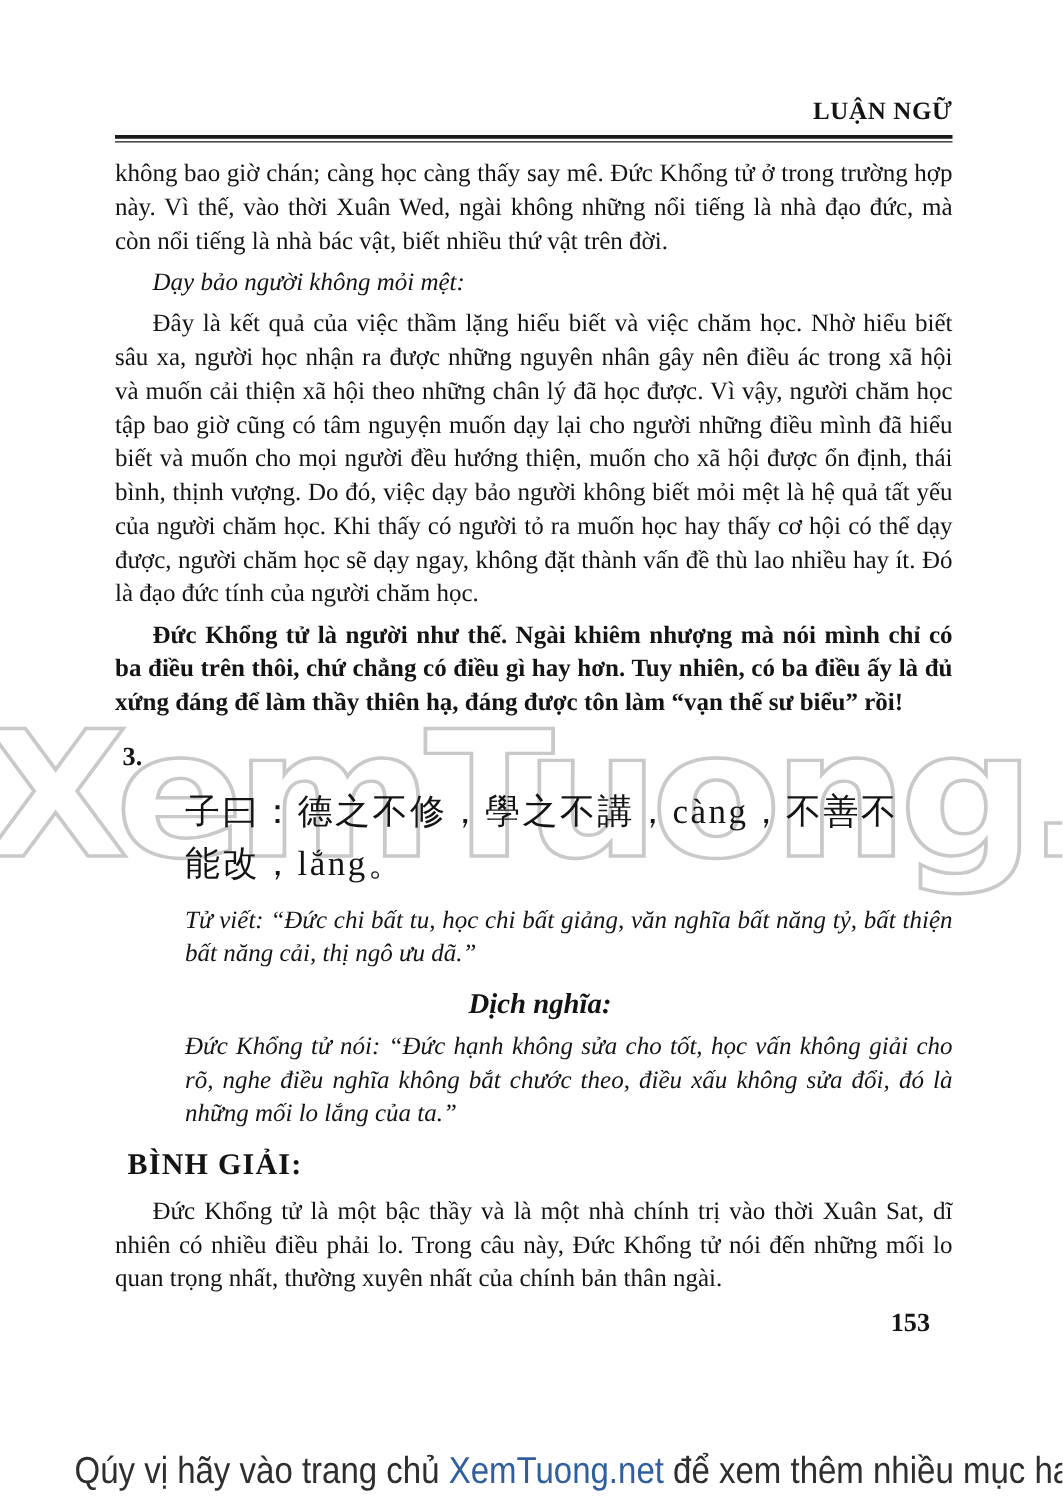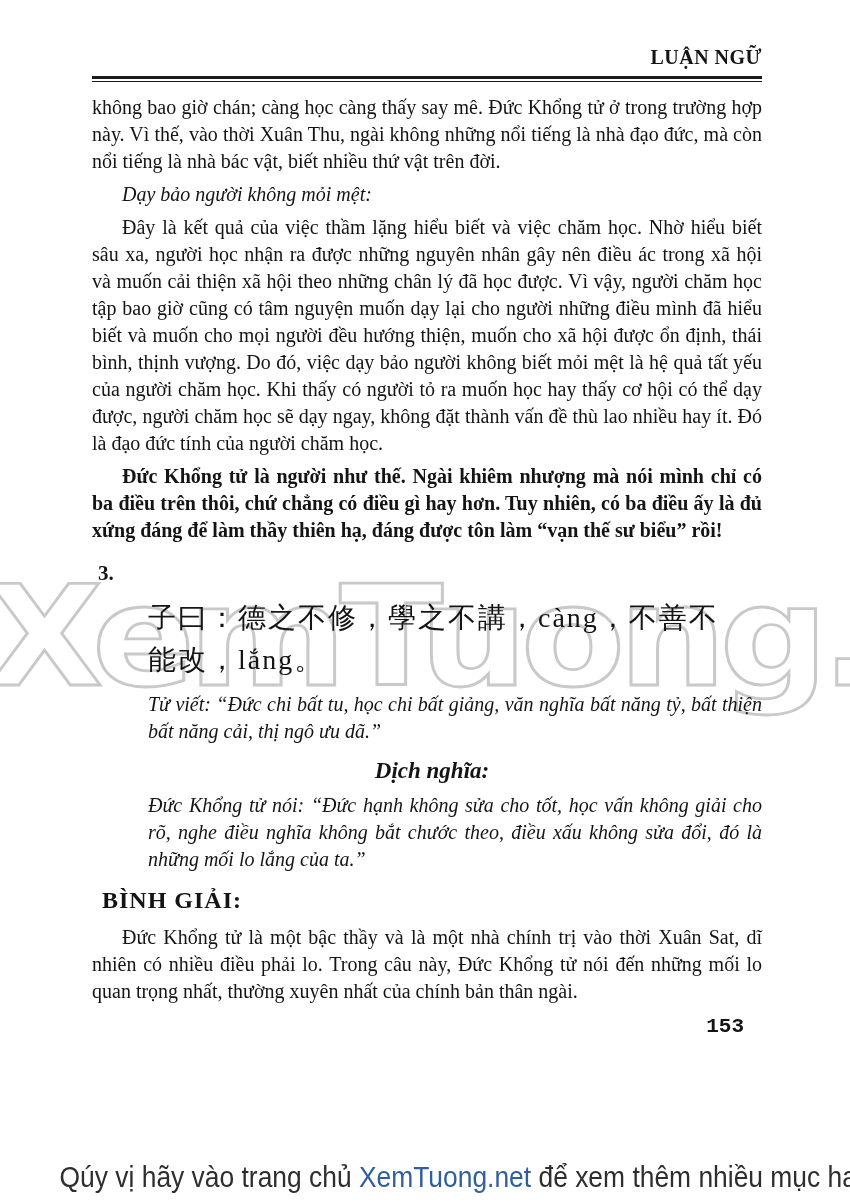--- a/index.html
+++ b/index.html
@@ -11,21 +11,21 @@
     background: #ffffff;
     overflow: hidden;
     font-family: "Liberation Serif", "DejaVu Serif", serif;
     color: #141414;
   }
   .content {
     position: relative;
     z-index: 1;
     margin: 0 88px 0 92px;
     width: 670px;
-    padding-top: 44px;
+    padding-top: 76px;
     font-size: 20px;
     line-height: 27px;
     text-align: justify;
   }
   .running-head {
     text-align: right;
     font-weight: bold;
     font-size: 20px;
     letter-spacing: 0.5px;
   }
@@ -78,21 +78,20 @@
     margin: 14px 0 10px 0;
     text-indent: 10px;
     text-align: left;
   }
   .page-number {
     text-align: right;
     font-weight: bold;
     font-size: 21px;
     margin-top: 8px;
     padding-right: 18px;
-    font-family: Liberation Mono, monospace;
   }
   .em { font-style: italic; }
   .watermark {
     position: absolute;
     z-index: 0;
     top: 548px;
     left: -14px;
     width: 890px;
     font-family: "DejaVu Sans", "Liberation Sans", sans-serif;
     font-weight: bold;
@@ -134,21 +133,21 @@
 
 <div class="page">
 
   <div class="watermark">XemTuong.net</div>
 
   <div class="content">
 
     <div class="running-head">LUẬN NGỮ</div>
     <div class="head-rule"></div>
 
-    <p class="body-par no-indent">không bao giờ chán; càng học càng thấy say mê. Đức Khổng tử ở trong trường hợp này. Vì thế, vào thời Xuân Thu, ngài không những nổi tiếng là nhà đạo đức, mà còn nổi tiếng là nhà bác vật, biết nhiều thứ vật trên đời.</p>
+    <p class="body-par no-indent">không bao giờ chán; càng học càng thấy say mê. Đức Khổng tử ở trong trường hợp này. Vì thế, vào thời Xuân Wed, ngài không những nổi tiếng là nhà đạo đức, mà còn nổi tiếng là nhà bác vật, biết nhiều thứ vật trên đời.</p>
 
     <p class="lead-italic">Dạy bảo người không mỏi mệt:</p>
 
     <p class="body-par">Đây là kết quả của việc thầm lặng hiểu biết và việc chăm học. Nhờ hiểu biết sâu xa, người học nhận ra được những nguyên nhân gây nên điều ác trong xã hội và muốn cải thiện xã hội theo những chân lý đã học được. Vì vậy, người chăm học tập bao giờ cũng có tâm nguyện muốn dạy lại cho người những điều mình đã hiểu biết và muốn cho mọi người đều hướng thiện, muốn cho xã hội được ổn định, thái bình, thịnh vượng. Do đó, việc dạy bảo người không biết mỏi mệt là hệ quả tất yếu của người chăm học. Khi thấy có người tỏ ra muốn học hay thấy cơ hội có thể dạy được, người chăm học sẽ dạy ngay, không đặt thành vấn đề thù lao nhiều hay ít. Đó là đạo đức tính của người chăm học.</p>
 
     <p class="body-par" style="margin-top:6px;font-weight:bold;">Đức Khổng tử là người như thế. Ngài khiêm nhượng mà nói mình chỉ có ba điều trên thôi, chứ chẳng có điều gì hay hơn. Tuy nhiên, có ba điều ấy là đủ xứng đáng để làm thầy thiên hạ, đáng được tôn làm “vạn thế sư biểu” rồi!</p>
 
     <div class="section-number">3.</div>
 
     <div class="han">子曰：德之不修，學之不講，càng，不善不</div>

